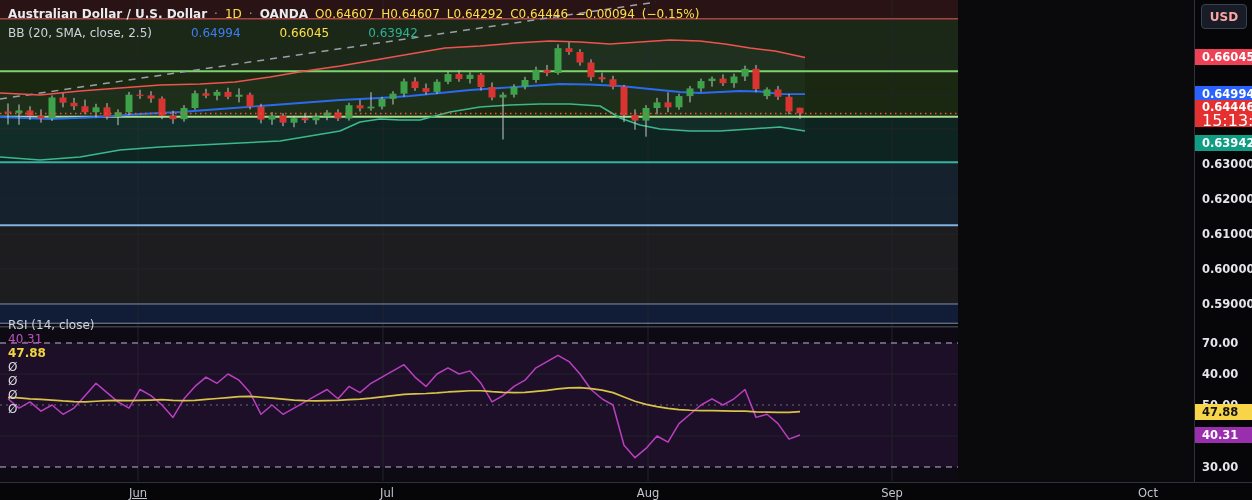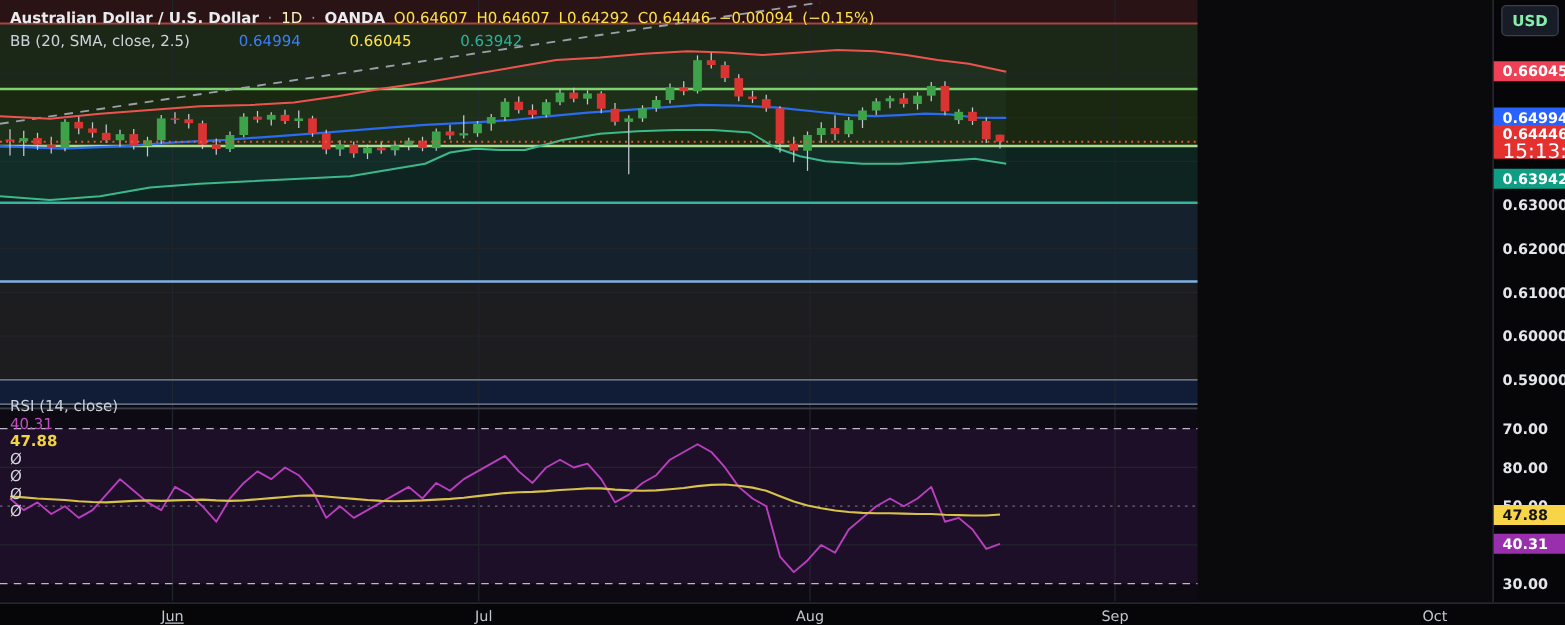--- a/index.html
+++ b/index.html
@@ -5,35 +5,35 @@
   html,body{margin:0;padding:0;background:#000;width:1252px;height:500px;overflow:hidden;
     font-family:"DejaVu Sans","Liberation Sans",sans-serif;}
   .app{position:relative;width:1252px;height:500px;background:#0a0a0c;}
   .chart-area{position:absolute;left:0;top:0;width:958px;height:482px;overflow:hidden;}
   #chart-svg{position:absolute;left:0;top:0;}
   .legend{position:absolute;left:8px;display:flex;align-items:baseline;white-space:nowrap;
     font-size:12px;letter-spacing:0;z-index:5;pointer-events:none;}
   .legend span{margin-right:7px;}
   .lg-title{color:#e9ebef;font-weight:700;}
   .lg-sep{color:#9ba0aa;}
-  .lg-int{color:#fef9c3;}
+  .lg-int{color:#fde047;}
   .lg-red{color:#fde047;}
   .lg-name{color:#ced2da;}
   .lg-blue{color:#3b7ef5;}
   .lg-teal{color:#2bb39a;}
   .lg-purple{color:#c24ec2;}
   .lg-yellow{color:#f2d43f;font-weight:700;}
   .lg-empty{color:#d5d8de;}
   .main-legend{top:7px;}
   .bb-legend{top:26px;gap:32px;}
   .rsi-legend{top:318px;flex-direction:column;}
   .price-axis{position:absolute;left:1194px;top:0;width:58px;height:482px;background:#060608;
     border-left:1px solid #2f333d;}
   .usd-button{position:absolute;top:4px;left:6px;width:46px;height:25px;background:#171c27;
-    border:1px solid #3a4152;border-radius:4px;color:#86efac;font-size:12px;font-weight:700;
+    border:1px solid #3a4152;border-radius:4px;color:#fca5a5;font-size:12px;font-weight:700;
     font-family:"DejaVu Sans",sans-serif;z-index:3;}
   .axis-label{position:absolute;left:0;padding-left:7px;font-size:11.5px;font-weight:700;
     color:#e4e6ea;z-index:1;line-height:14px;}
   .price-tag{position:absolute;left:0;width:58px;box-sizing:border-box;padding-left:7px;
     font-size:11.5px;font-weight:700;line-height:16px;z-index:2;}
   .tag-last{line-height:14px;}
   .tag-countdown{font-size:16px;font-weight:400;line-height:13px;}
   .time-axis{position:absolute;left:0;top:482px;width:1252px;height:18px;background:#060608;
     border-top:1px solid #2f333d;box-sizing:border-box;}
   .month-label{position:absolute;top:3px;width:36px;text-align:center;color:#c2c6cf;font-size:11.5px;}
@@ -296,21 +296,21 @@
     </div>
     <div class="price-tag rsi-tag" style="background: rgb(154, 47, 174); color: rgb(255, 255, 255); top: 427.029px;">
       <span>40.31</span>
     </div>
   <div class="axis-label" style="top: 156.997px;">0.63000</div>
       <div class="axis-label" style="top: 191.995px;">0.62000</div>
       <div class="axis-label" style="top: 226.992px;">0.61000</div>
       <div class="axis-label" style="top: 261.989px;">0.60000</div>
       <div class="axis-label" style="top: 296.987px;">0.59000</div>
       <div class="axis-label" style="top: 335.995px;">70.00</div>
-      <div class="axis-label" style="top: 366.994px;">80.00</div>
+      <div class="axis-label" style="top: 366.994px;">40.00</div>
       <div class="axis-label" style="top: 397.992px;">50.00</div>
       <div class="axis-label" style="top: 459.989px;">30.00</div>
     </div>
 
   <div class="time-axis" id="time-axis">
       <div class="month-label" style="left: 120px; text-decoration: underline;">Jun</div>
       <div class="month-label" style="left: 369px;">Jul</div>
       <div class="month-label" style="left: 630px;">Aug</div>
       <div class="month-label" style="left: 874px;">Sep</div>
       <div class="month-label" style="left: 1130px;">Oct</div>

